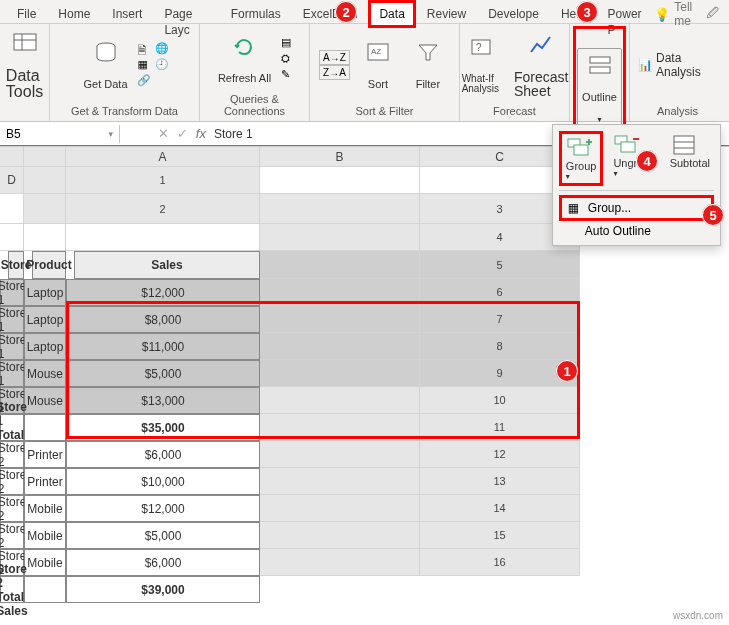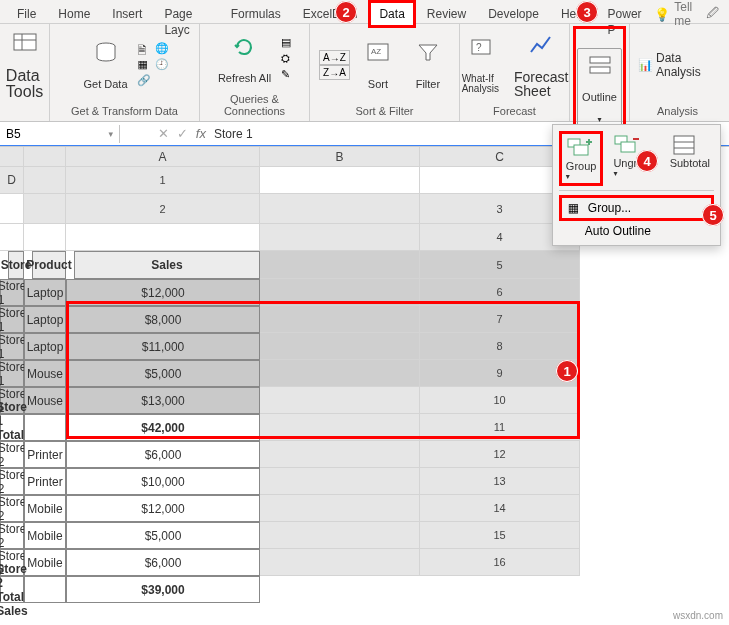--- a/index.html
+++ b/index.html
@@ -320,21 +320,21 @@
     <div class="datacell selcell">$5,000</div>
     <div class="rowhd selhd"></div>
     <div class="rowhd selhd">9</div>
     <div class="datacell selcell">Store 1</div>
     <div class="datacell selcell">Mouse</div>
     <div class="datacell selcell">$13,000</div>
     <div class="rowhd"></div>
     <div class="rowhd">10</div>
     <div class="datacell boldrow">Store 1 Total Sales</div>
     <div class="datacell boldrow"></div>
-    <div class="datacell boldrow">$42,000</div>
+    <div class="datacell boldrow">$35,000</div>
     <div class="rowhd"></div>
     <div class="rowhd">11</div>
     <div class="datacell">Store 2</div>
     <div class="datacell">Printer</div>
     <div class="datacell">$6,000</div>
     <div class="rowhd"></div>
     <div class="rowhd">12</div>
     <div class="datacell">Store 2</div>
     <div class="datacell">Printer</div>
     <div class="datacell">$10,000</div>

